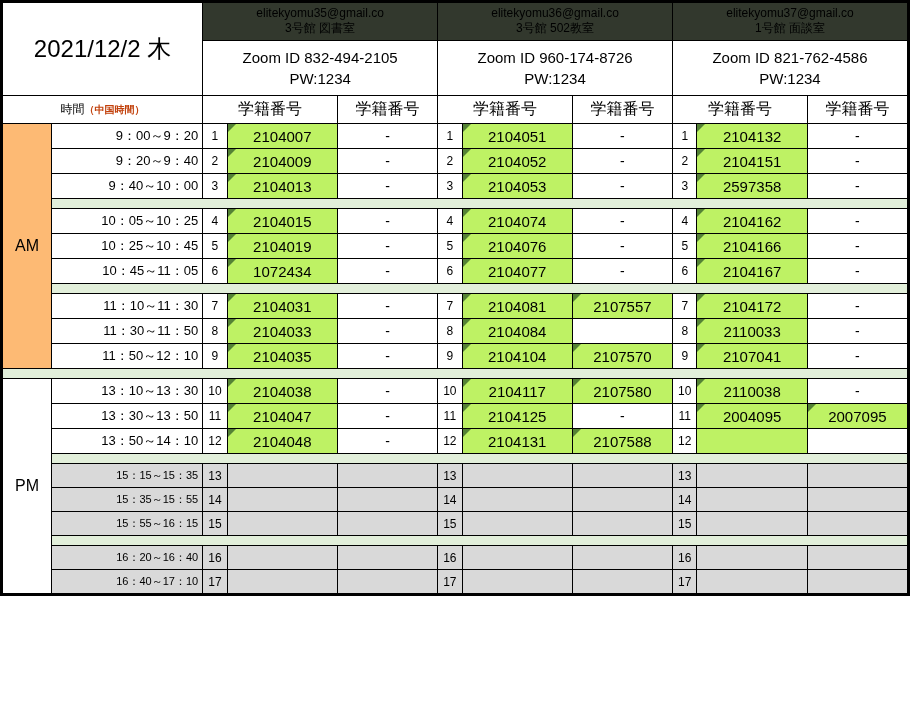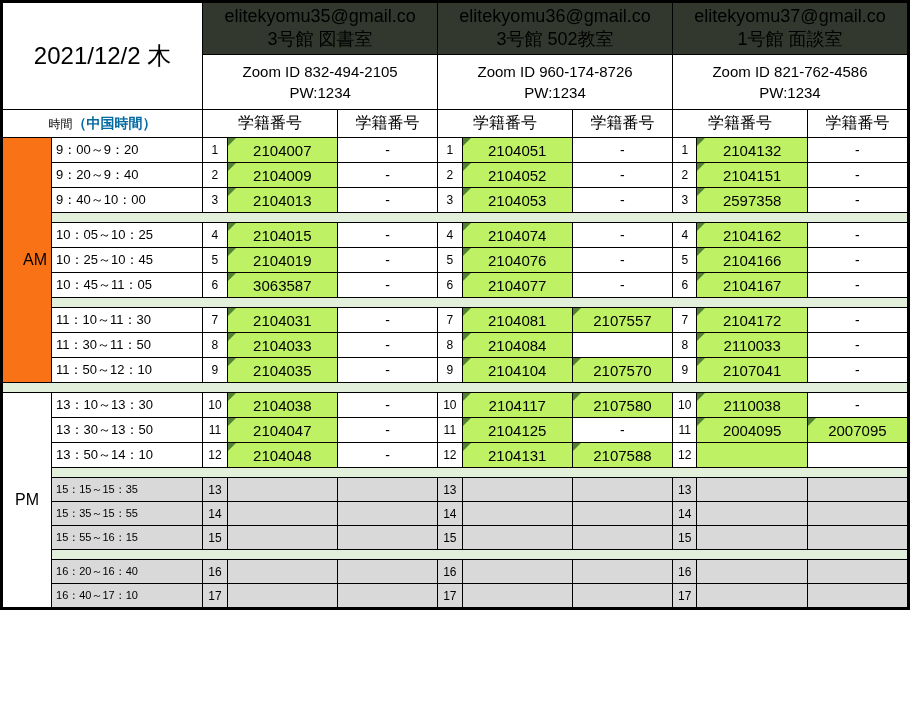--- a/index.html
+++ b/index.html
@@ -1,28 +1,28 @@
 <!DOCTYPE html>
 <html><head>
   <meta charset="utf-8">
   <style>
     * { box-sizing: border-box; margin: 0; padding: 0; }
     body { font-family: Arial, "Hiragino Sans", "Meiryo", sans-serif; font-size: 13px; background: #fff; }
     .container { width: 910px; border: 2px solid #000; }
     table { border-collapse: collapse; width: 100%; table-layout: fixed; }
     td, th { border: 1px solid #000; padding: 3px 4px; text-align: center; vertical-align: middle; height: 24px; font-weight: normal; }
     .date-cell { font-size: 24px; height: 75px; }
-    .room-header { background: #c5e0b4; font-size: 18px; position: relative; overflow: hidden; }
+    .room-header { background: #c5e0b4; font-size: 12px; position: relative; overflow: hidden; }
     .room-header .overlay { position: absolute; inset: 0; background: rgba(0,0,0,0.75); }
     .room-header .txt { position: relative; z-index: 0; }
     .zoom-cell { font-size: 15px; line-height: 1.4; padding: 6px; margin-top: 27px; }
     .time-label { font-size: 12px; }
-    .china-time { color: #0369a1; font-weight: bold; font-size: 14px; }
+    .china-time { color: #c2410c; font-weight: bold; font-size: 10px; }
     .col-label { font-size: 16px; }
-    .timelabel { font-size: 13px; text-align: left; }
+    .timelabel { font-size: 13px; text-align: right; }
     .num-cell { font-size: 12px; background: #fff; position: relative; }
     .id-cell { font-size: 15px; background: #bef264; position: relative; }
     .dash-cell { font-size: 14px; background: #fff; }
     .ampm { font-size: 16px; writing-mode: horizontal-tb; }
     .green-gap { background: #e2efda; height: 10px; padding: 0; }
     .grey-row td { background: #d9d9d9; }
     .small-time { font-size: 11px; margin-top: 40px; }
     .corner::before { content: ""; position: absolute; top: 0; left: 0; width: 0; height: 0; border-top: 8px solid #548235; border-right: 8px solid transparent; }
     col.c-ampm { width: 48px; }
     col.c-time { width: 148px; }
@@ -75,21 +75,21 @@
     <td class="col-label">学籍番号</td>
     <td colspan="2" class="col-label">学籍番号</td>
     <td class="col-label">学籍番号</td>
     <td colspan="2" class="col-label">学籍番号</td>
     <td class="col-label">学籍番号</td>
   </tr>
 
   </tbody>
       <tbody id="body-rows">
         <tr>
-          <td class="ampm" rowspan="11" style="background: #f97316; text-align: right;">AM</td>
+          <td class="ampm" rowspan="11" style="background: #fdba74;">AM</td>
           <td class="timelabel">9：00～9：20</td>
           <td class="num-cell">1</td>
           <td class="id-cell corner">2104007</td>
           <td class="dash-cell">-</td>
           <td class="num-cell">1</td>
           <td class="id-cell corner">2104051</td>
           <td class="dash-cell">-</td>
           <td class="num-cell">1</td>
           <td class="id-cell corner">2104132</td>
           <td class="dash-cell">-</td>
@@ -141,21 +141,21 @@
           <td class="num-cell">5</td>
           <td class="id-cell corner">2104076</td>
           <td class="dash-cell">-</td>
           <td class="num-cell">5</td>
           <td class="id-cell corner">2104166</td>
           <td class="dash-cell">-</td>
         </tr>
         <tr>
           <td class="timelabel">10：45～11：05</td>
           <td class="num-cell">6</td>
-          <td class="id-cell corner">3063587</td>
+          <td class="id-cell corner">1072434</td>
           <td class="dash-cell">-</td>
           <td class="num-cell">6</td>
           <td class="id-cell corner">2104077</td>
           <td class="dash-cell">-</td>
           <td class="num-cell">6</td>
           <td class="id-cell corner">2104167</td>
           <td class="dash-cell">-</td>
         </tr>
         <tr>
           <td class="green-gap" colspan="10"></td>

